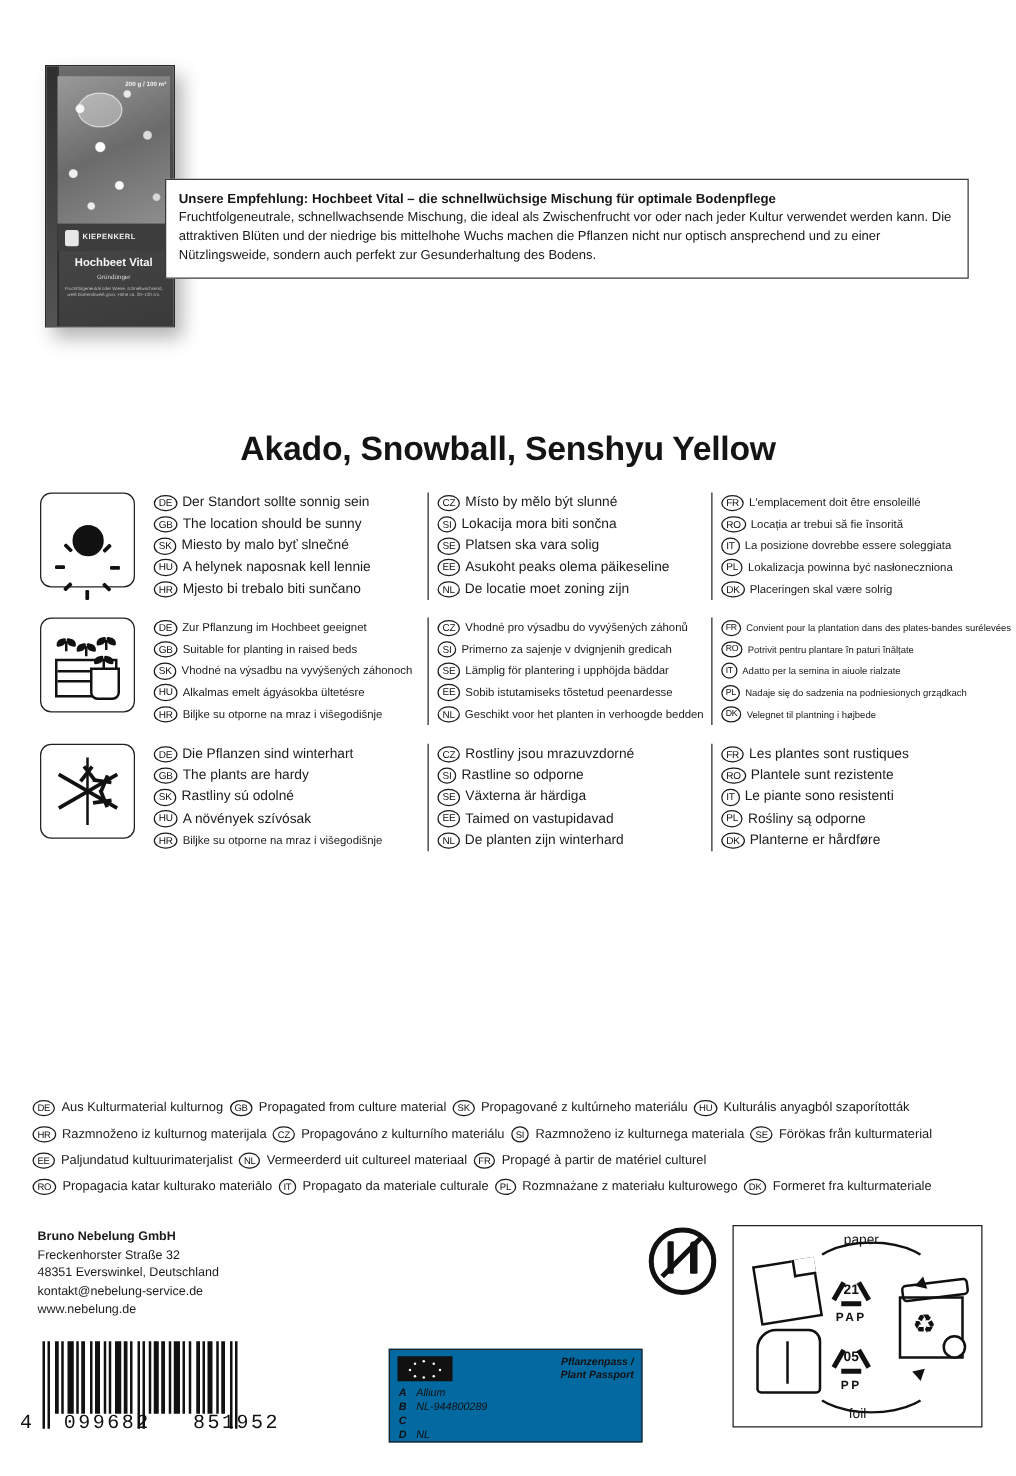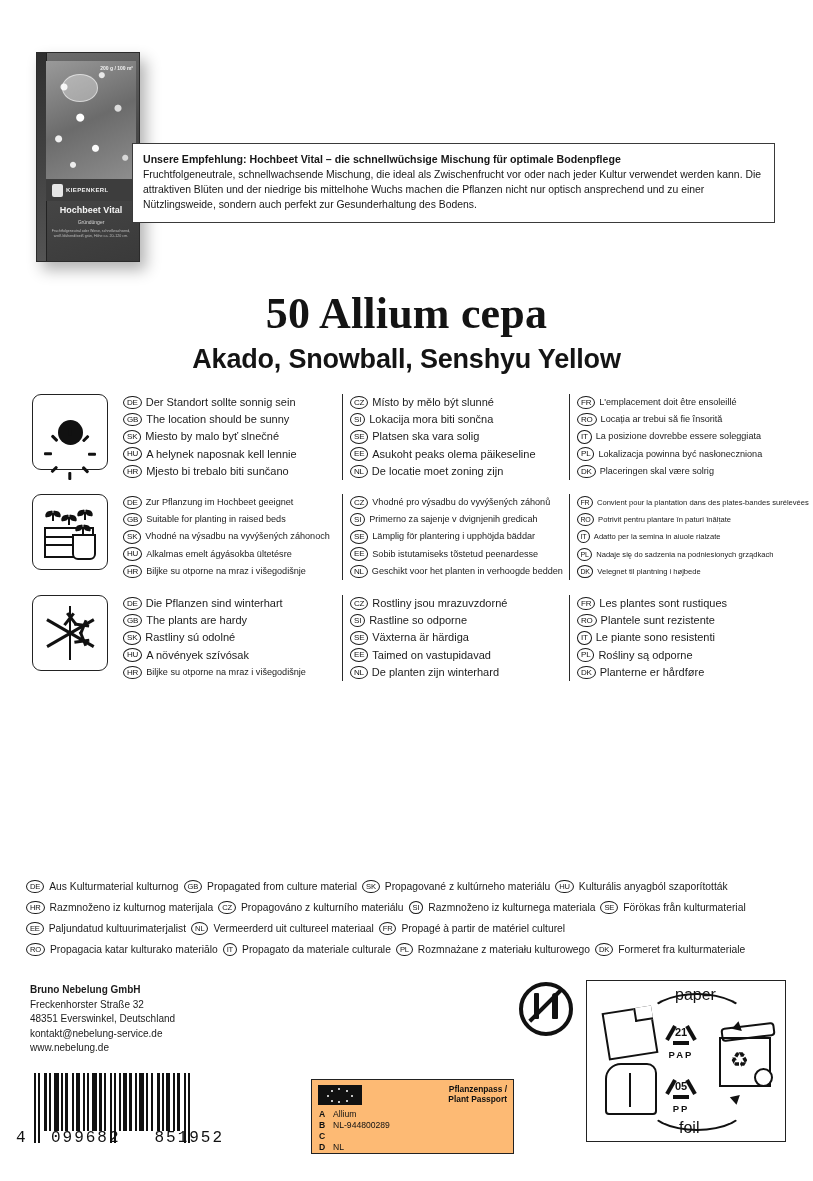--- a/index.html
+++ b/index.html
@@ -148,21 +148,21 @@
   .bars i{display:block;background:#111;height:100%;}
   .bars i.w{background:transparent;}
   .bars i.tall{height:70px;}
   .bcdigits{position:absolute;left:0;top:56px;width:100%;font-family:"Liberation Mono", monospace;
     font-size:16px;letter-spacing:2px;color:#111;display:flex;}
   .bcdigits span.lead{width:18px;text-align:left;}
   .bcdigits span.g1{flex:1;text-align:center;}
   .bcdigits span.g2{flex:1;text-align:center;}
 
   
-  .passport{position:absolute;left:311px;top:1079px;width:201px;height:73px;border:1.4px solid #222;background:#fdba74;}
+  .passport{position:absolute;left:311px;top:1079px;width:201px;height:73px;border:1.4px solid #222;background:#0369a1;font-style:italic;}
   .euflag{position:absolute;left:6px;top:5px;width:44px;height:20px;background:#111;}
   .star{position:absolute;width:2.4px;height:2.4px;background:#fff;border-radius:50%;}
   .pp-title{position:absolute;right:6px;top:4px;text-align:right;font-size:8.4px;font-weight:bold;line-height:10px;color:#111;}
   .pp-rows{position:absolute;left:7px;top:29px;font-size:8.6px;line-height:11px;color:#111;}
   .pp-rows div{display:flex;height:11px;}
   .pp-rows b{width:14px;font-weight:bold;}
 
   
   .nofood{position:absolute;left:519px;top:982px;width:46px;height:46px;border:4px solid #111;border-radius:50%;}
   .nofood .slash{position:absolute;left:50%;top:-4px;width:4px;height:46px;margin-left:-2px;background:#111;transform:rotate(45deg);transform-origin:center;}
@@ -174,21 +174,21 @@
   .pefc .t1{left:13px;border-left:9px solid transparent;border-right:9px solid transparent;border-bottom:20px solid #111;border-radius:50%;}
   .pefc .t2{left:31px;border-left:9px solid transparent;border-right:9px solid transparent;border-bottom:22px solid #111;}
   .pefc .trunk{position:absolute;bottom:0;width:4px;height:7px;background:#111;}
   .pefc .arcring{position:absolute;left:4px;top:2px;width:52px;height:32px;border:4px solid #111;border-radius:50%;border-top-color:transparent;border-left-color:transparent;transform:rotate(-25deg);}
   .pefc .word{font-size:18px;font-weight:bold;letter-spacing:1px;color:#111;line-height:18px;}
   .pefc .code{font-size:6.6px;color:#111;margin-top:3px;}
   .pefc .pack2{font-size:6.6px;color:#111;margin-top:7px;}
 
   
   .recyc{position:absolute;left:586px;top:980px;width:198px;height:160px;border:1.4px solid #222;background:#fff;}
-  .recyc .lbl{position:absolute;font-size:16px;color:#111;}
+  .recyc .lbl{position:absolute;font-size:11px;color:#111;}
   .recyc .lbl.paper{left:88px;top:5px;}
   .recyc .lbl.foil{left:92px;bottom:4px;}
   .sheet{position:absolute;left:18px;top:28px;width:46px;height:44px;border:2.4px solid #111;transform:rotate(-9deg);}
   .sheet .fold{position:absolute;right:-2px;top:-2px;width:16px;height:12px;border-left:2.4px solid #111;border-bottom:2.4px solid #111;background:#fff;}
   .bag{position:absolute;left:18px;top:82px;width:48px;height:48px;border:2.6px solid #111;border-radius:16px 10px 4px 4px;}
   .bag .crease{position:absolute;left:22px;top:8px;width:2px;height:34px;background:#111;}
   .tri{position:absolute;width:40px;height:36px;}
   .tri .side{position:absolute;width:16px;height:4px;background:#111;}
   .tri .num{position:absolute;left:0;right:0;top:11px;text-align:center;font-size:11px;font-weight:bold;color:#111;}
   .tri .cap{position:absolute;left:0;right:0;top:34px;text-align:center;font-size:9.5px;font-weight:bold;letter-spacing:2px;color:#111;}
@@ -220,21 +220,20 @@
     <div class="ptitle">Hochbeet Vital</div>
     <div class="psub">Gründünger</div>
     <div class="pdesc">Fruchtfolgeneutral oder Wiese, schnellwachsend, weiß blühend/weiß grün, Höhe ca. 20–120 cm.</div>
   </div>
 
   <div class="reco">
     <div class="rtitle">Unsere Empfehlung: Hochbeet Vital – die schnellwüchsige Mischung für optimale Bodenpflege</div>
     <div class="rbody">Fruchtfolgeneutrale, schnellwachsende Mischung, die ideal als Zwischenfrucht vor oder nach jeder Kultur verwendet werden kann. Die attraktiven Blüten und der niedrige bis mittelhohe Wuchs machen die Pflanzen nicht nur optisch ansprechend und zu einer Nützlingsweide, sondern auch perfekt zur Gesunderhaltung des Bodens.</div>
   </div>
 
-  <div class="h-main">50 Allium cepa</div>
   <div class="h-sub">Akado, Snowball, Senshyu Yellow</div>
 
   <div class="feature" style="top:394px">
     <div class="fbox">
       <div class="sun-core"></div>
       <div class="ray" style="transform:translate(-50%,-50%) rotate(0deg)"></div>
       <div class="ray" style="transform:translate(-50%,-50%) rotate(45deg)"></div>
       <div class="ray" style="transform:translate(-50%,-50%) rotate(90deg)"></div>
       <div class="ray" style="transform:translate(-50%,-50%) rotate(135deg)"></div>
       <div class="ray" style="transform:translate(-50%,-50%) rotate(180deg)"></div>

